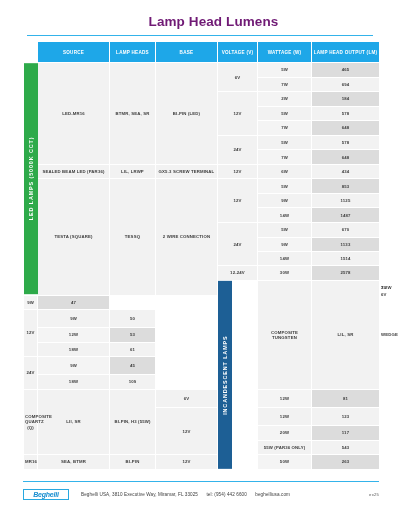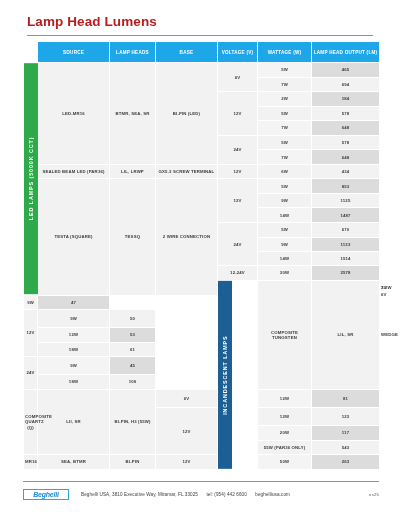--- a/index.html
+++ b/index.html
@@ -9,22 +9,23 @@
     font-family: "Liberation Sans", sans-serif;
     overflow: hidden;
   }
   .page { position: relative; width: 400px; height: 516px; background:#fff; }
 
   
   .title-wrap { padding: 14px 0 0 27px; }
   .page-title {
     font-size: 13.5px;
     font-weight: 700;
-    color: #b91c1c;
+    color: #701a75;
     letter-spacing: .1px;
+    text-align: center;
   }
   .title-rule {
     margin: 6px 0 0 27px;
     width: 346px; height: 1.4px;
     background: #34b3ea;
   }
 
   
   .table-area {
     position: relative;

